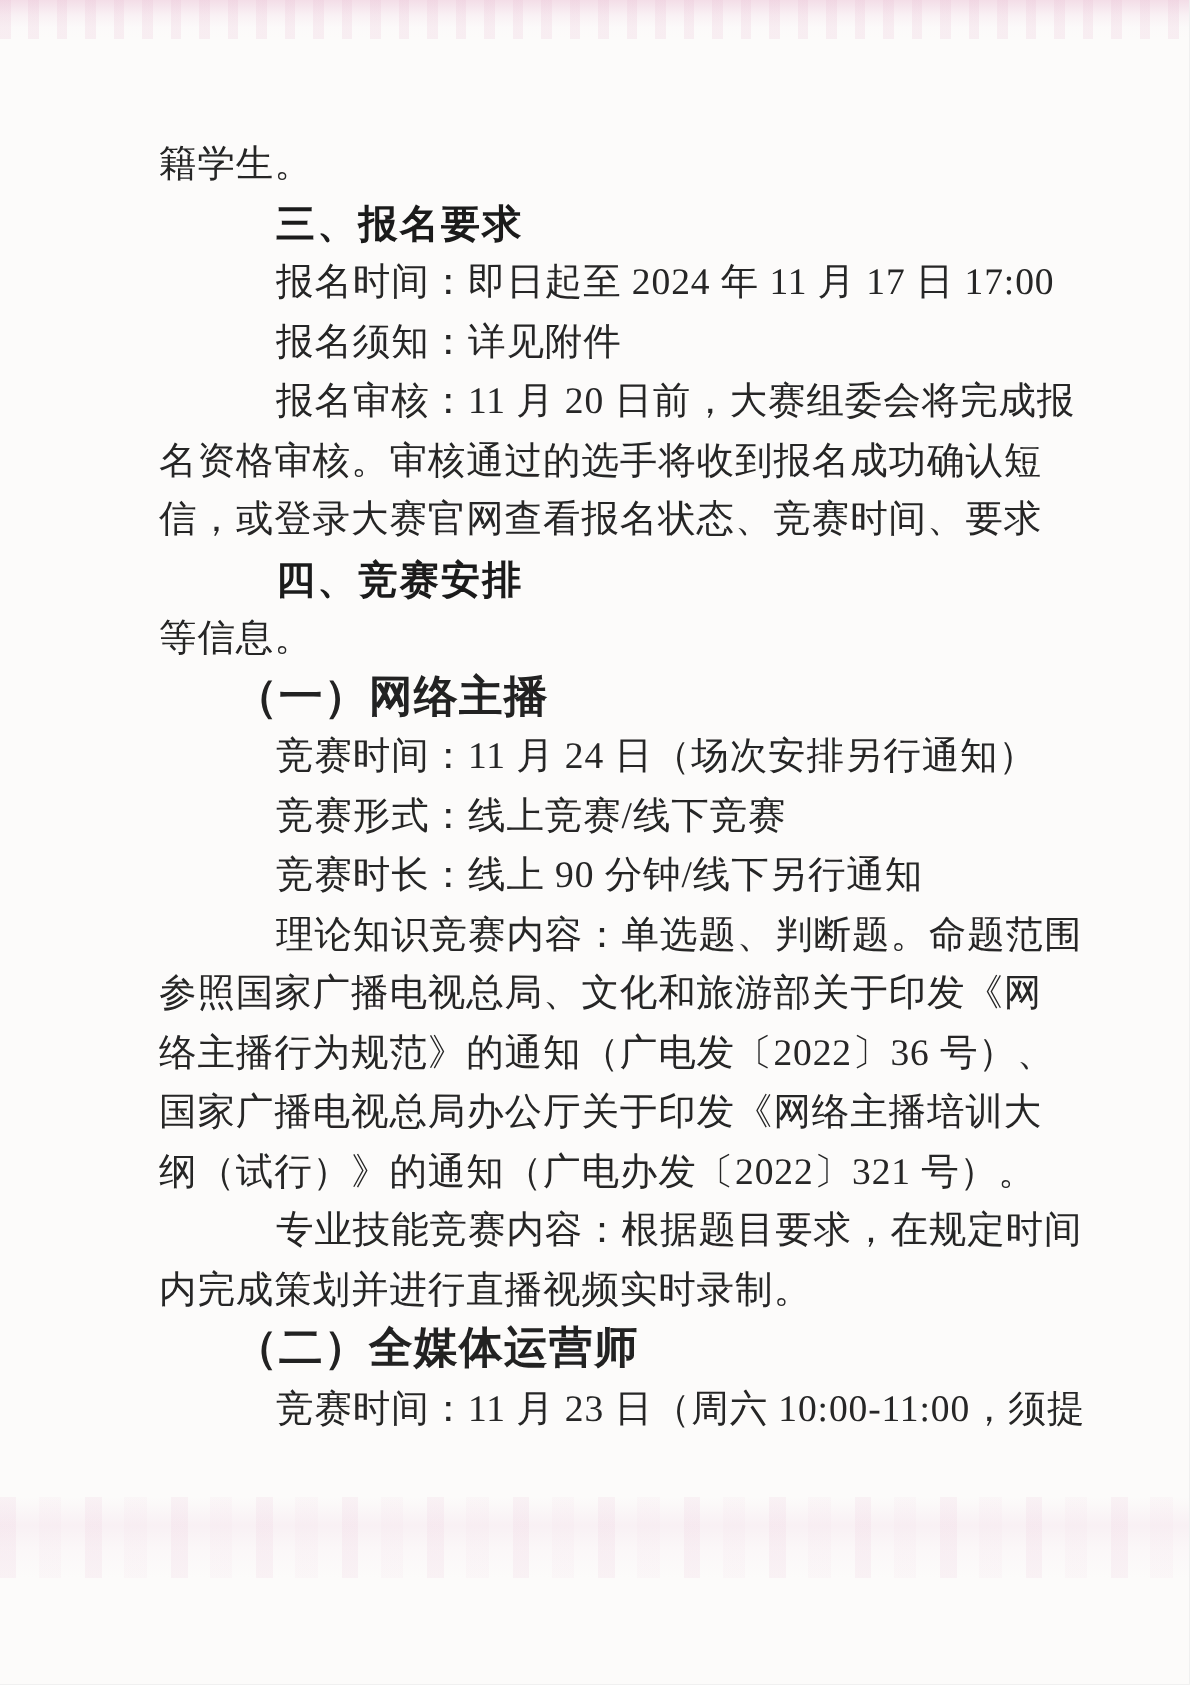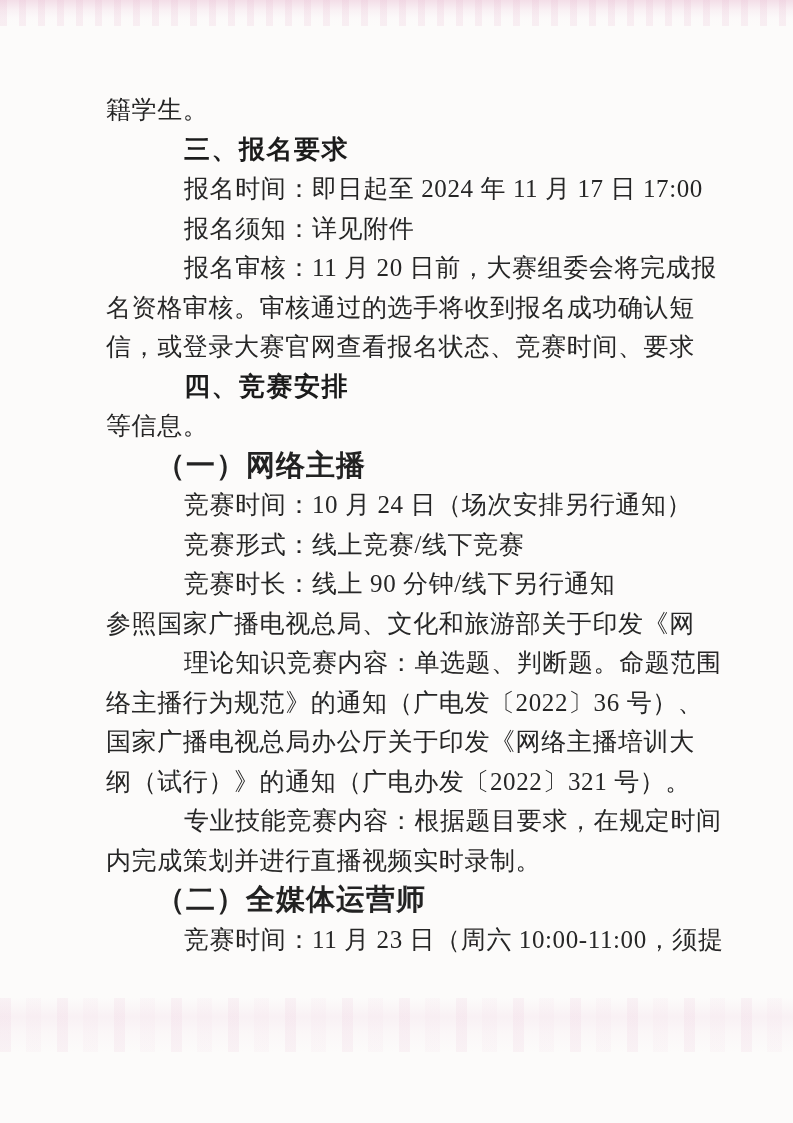--- a/index.html
+++ b/index.html
@@ -98,25 +98,25 @@
       <div class="line body">籍学生。</div>
       <div class="line heading indent">三、报名要求</div>
       <div class="line body indent">报名时间：即日起至 2024 年 11 月 17 日 17:00</div>
       <div class="line body indent">报名须知：详见附件</div>
       <div class="line body indent">报名审核：11 月 20 日前，大赛组委会将完成报</div>
       <div class="line body">名资格审核。审核通过的选手将收到报名成功确认短</div>
       <div class="line body">信，或登录大赛官网查看报名状态、竞赛时间、要求</div>
       <div class="line heading indent">四、竞赛安排</div>
       <div class="line body">等信息。</div>
       <div class="line subheading indent-sub">（一）网络主播</div>
-      <div class="line body indent">竞赛时间：10 月 24 日（场次安排另行通知）</div>
+      <div class="line body indent">竞赛时间：11 月 24 日（场次安排另行通知）</div>
       <div class="line body indent">竞赛形式：线上竞赛/线下竞赛</div>
       <div class="line body indent">竞赛时长：线上 90 分钟/线下另行通知</div>
+      <div class="line body indent">理论知识竞赛内容：单选题、判断题。命题范围</div>
       <div class="line body">参照国家广播电视总局、文化和旅游部关于印发《网</div>
-      <div class="line body indent">理论知识竞赛内容：单选题、判断题。命题范围</div>
       <div class="line body">络主播行为规范》的通知（广电发〔2022〕36 号）、</div>
       <div class="line body">国家广播电视总局办公厅关于印发《网络主播培训大</div>
       <div class="line body">纲（试行）》的通知（广电办发〔2022〕321 号）。</div>
       <div class="line body indent">专业技能竞赛内容：根据题目要求，在规定时间</div>
       <div class="line body">内完成策划并进行直播视频实时录制。</div>
       <div class="line subheading indent-sub">（二）全媒体运营师</div>
       <div class="line body indent">竞赛时间：11 月 23 日（周六 10:00-11:00，须提</div>
     </div>
   <div class="scan-band-bottom"></div>
 </div>

